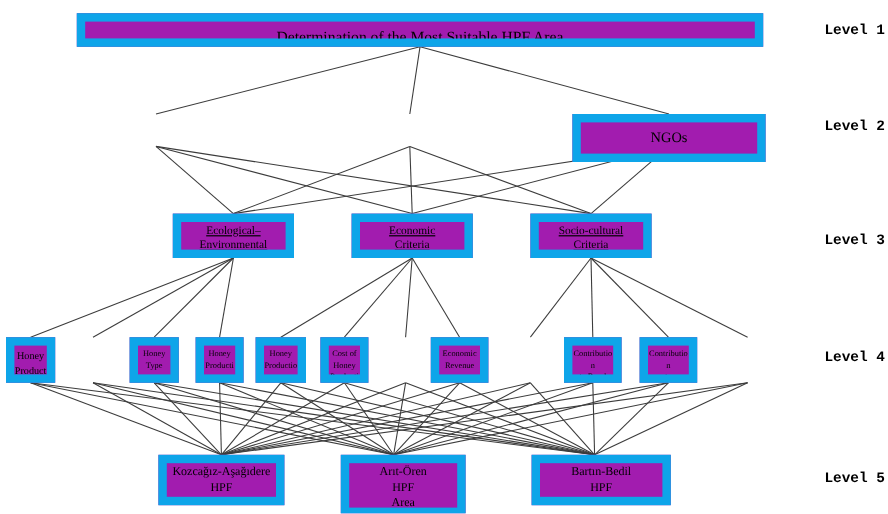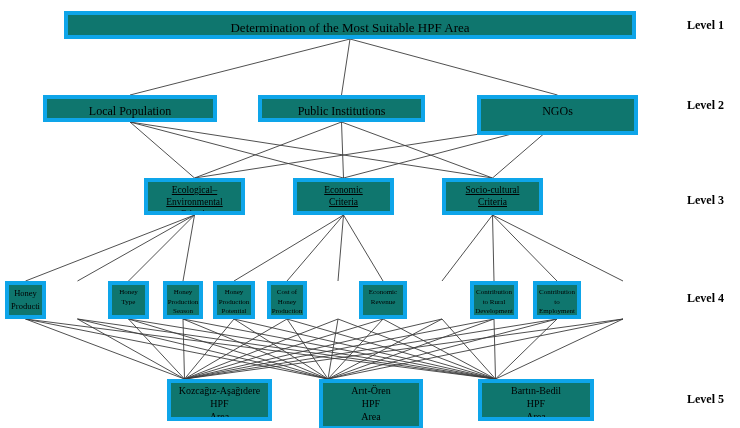--- a/index.html
+++ b/index.html
@@ -14,37 +14,38 @@
     background: #ffffff;
     overflow: hidden;
   }
   .edges {
     position: absolute; left: 0; top: 0;
     width: 740px; height: 428px;
   }
   .node {
     position: absolute;
     box-sizing: border-box;
-    background: #0f766e;
-    border: 4px solid #0ea5e9;
+    background: #a21caf;
+    border: 7px solid #0ea5e9;
     text-align: center;
     overflow: hidden;
     white-space: pre-line;
   }
   .lvl1 { font-size: 13px; line-height: 26px; }
   .lvl2 { font-size: 12px; line-height: 25px; }
   .lvl3 { font-size: 9.5px; line-height: 12px; padding-top: 2px; text-decoration: underline; }
   .lvl4 { font-size: 7px;  line-height: 9.5px; padding-top: 3px; overflow-wrap: break-word; }
   .lvl4.big { font-size: 8.5px; line-height: 12.5px; padding-top: 2px; }
-  .lvl5 { font-size: 10px; line-height: 13px; padding-top: 1px; margin-left: 35px; }
+  .lvl5 { font-size: 10px; line-height: 13px; padding-top: 1px; }
   .level-label {
     position: absolute;
     left: 687px; width: 52px;
     font-weight: bold; font-size: 12px;
     white-space: nowrap;
+    font-family: Liberation Mono, monospace;
   }
 </style>
 </head>
 <body>
 
 <div class="figure">
 
   <svg class="edges" xmlns="http://www.w3.org/2000/svg">
       <line x1="350" y1="39" x2="130" y2="95" stroke="#3c3c3c" stroke-width="0.9"></line>
       <line x1="350" y1="39" x2="341.5" y2="95" stroke="#3c3c3c" stroke-width="0.9"></line>
@@ -103,22 +104,20 @@
       <line x1="557" y1="319" x2="184.5" y2="379" stroke="#3c3c3c" stroke-width="0.9"></line>
       <line x1="557" y1="319" x2="328" y2="379" stroke="#3c3c3c" stroke-width="0.9"></line>
       <line x1="557" y1="319" x2="495.5" y2="379" stroke="#3c3c3c" stroke-width="0.9"></line>
       <line x1="623" y1="319" x2="184.5" y2="379" stroke="#3c3c3c" stroke-width="0.9"></line>
       <line x1="623" y1="319" x2="328" y2="379" stroke="#3c3c3c" stroke-width="0.9"></line>
       <line x1="623" y1="319" x2="495.5" y2="379" stroke="#3c3c3c" stroke-width="0.9"></line>
     </svg>
 
   <div class="node lvl1" style="left:64px;top:11px;width:572px;height:28px">Determination of the Most Suitable HPF Area</div>
 
-  <div class="node lvl2" style="left:43px;top:95px;width:174px;height:27px">Local Population</div>
-  <div class="node lvl2" style="left:258px;top:95px;width:167px;height:27px">Public Institutions</div>
   <div class="node lvl2" style="left:477px;top:95px;width:161px;height:40px">NGOs</div>
 
   <div class="node lvl3" style="left:144px;top:178px;width:101px;height:37px">Ecological–
 Environmental
 Criteria</div>
   <div class="node lvl3" style="left:293px;top:178px;width:101px;height:37px">Economic
 Criteria</div>
   <div class="node lvl3" style="left:442px;top:178px;width:101px;height:37px">Socio-cultural
 Criteria</div>
 

